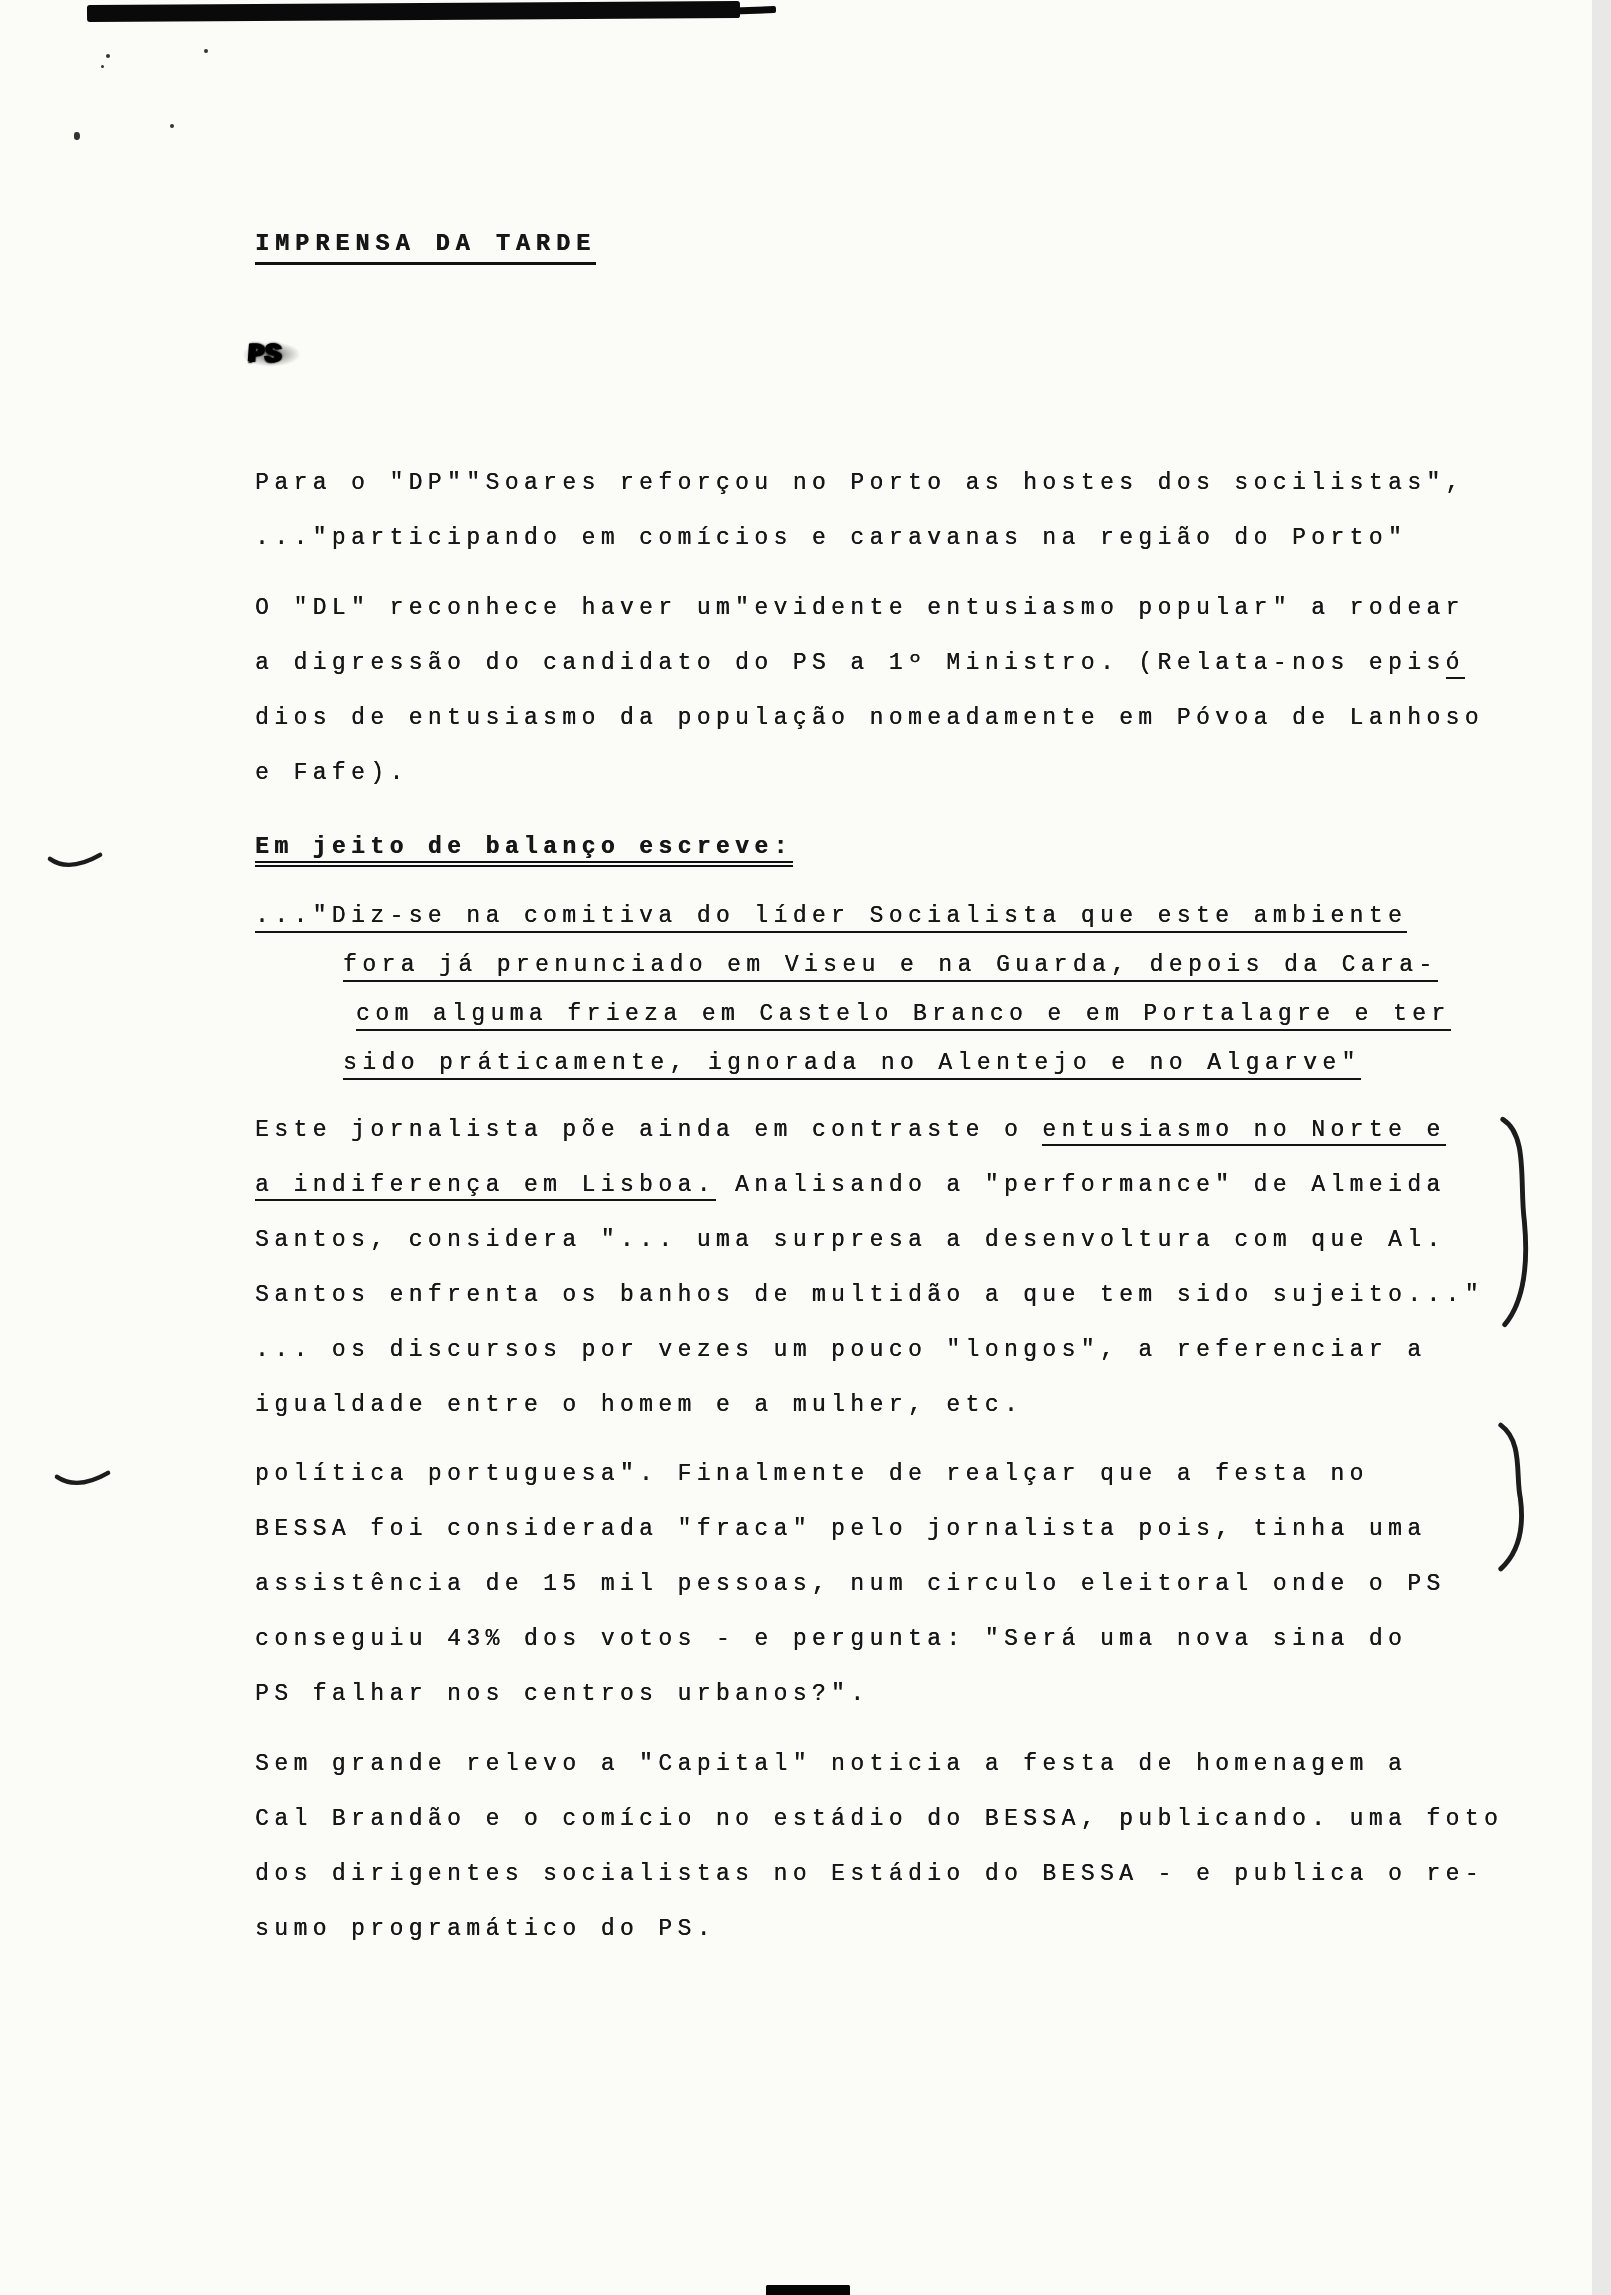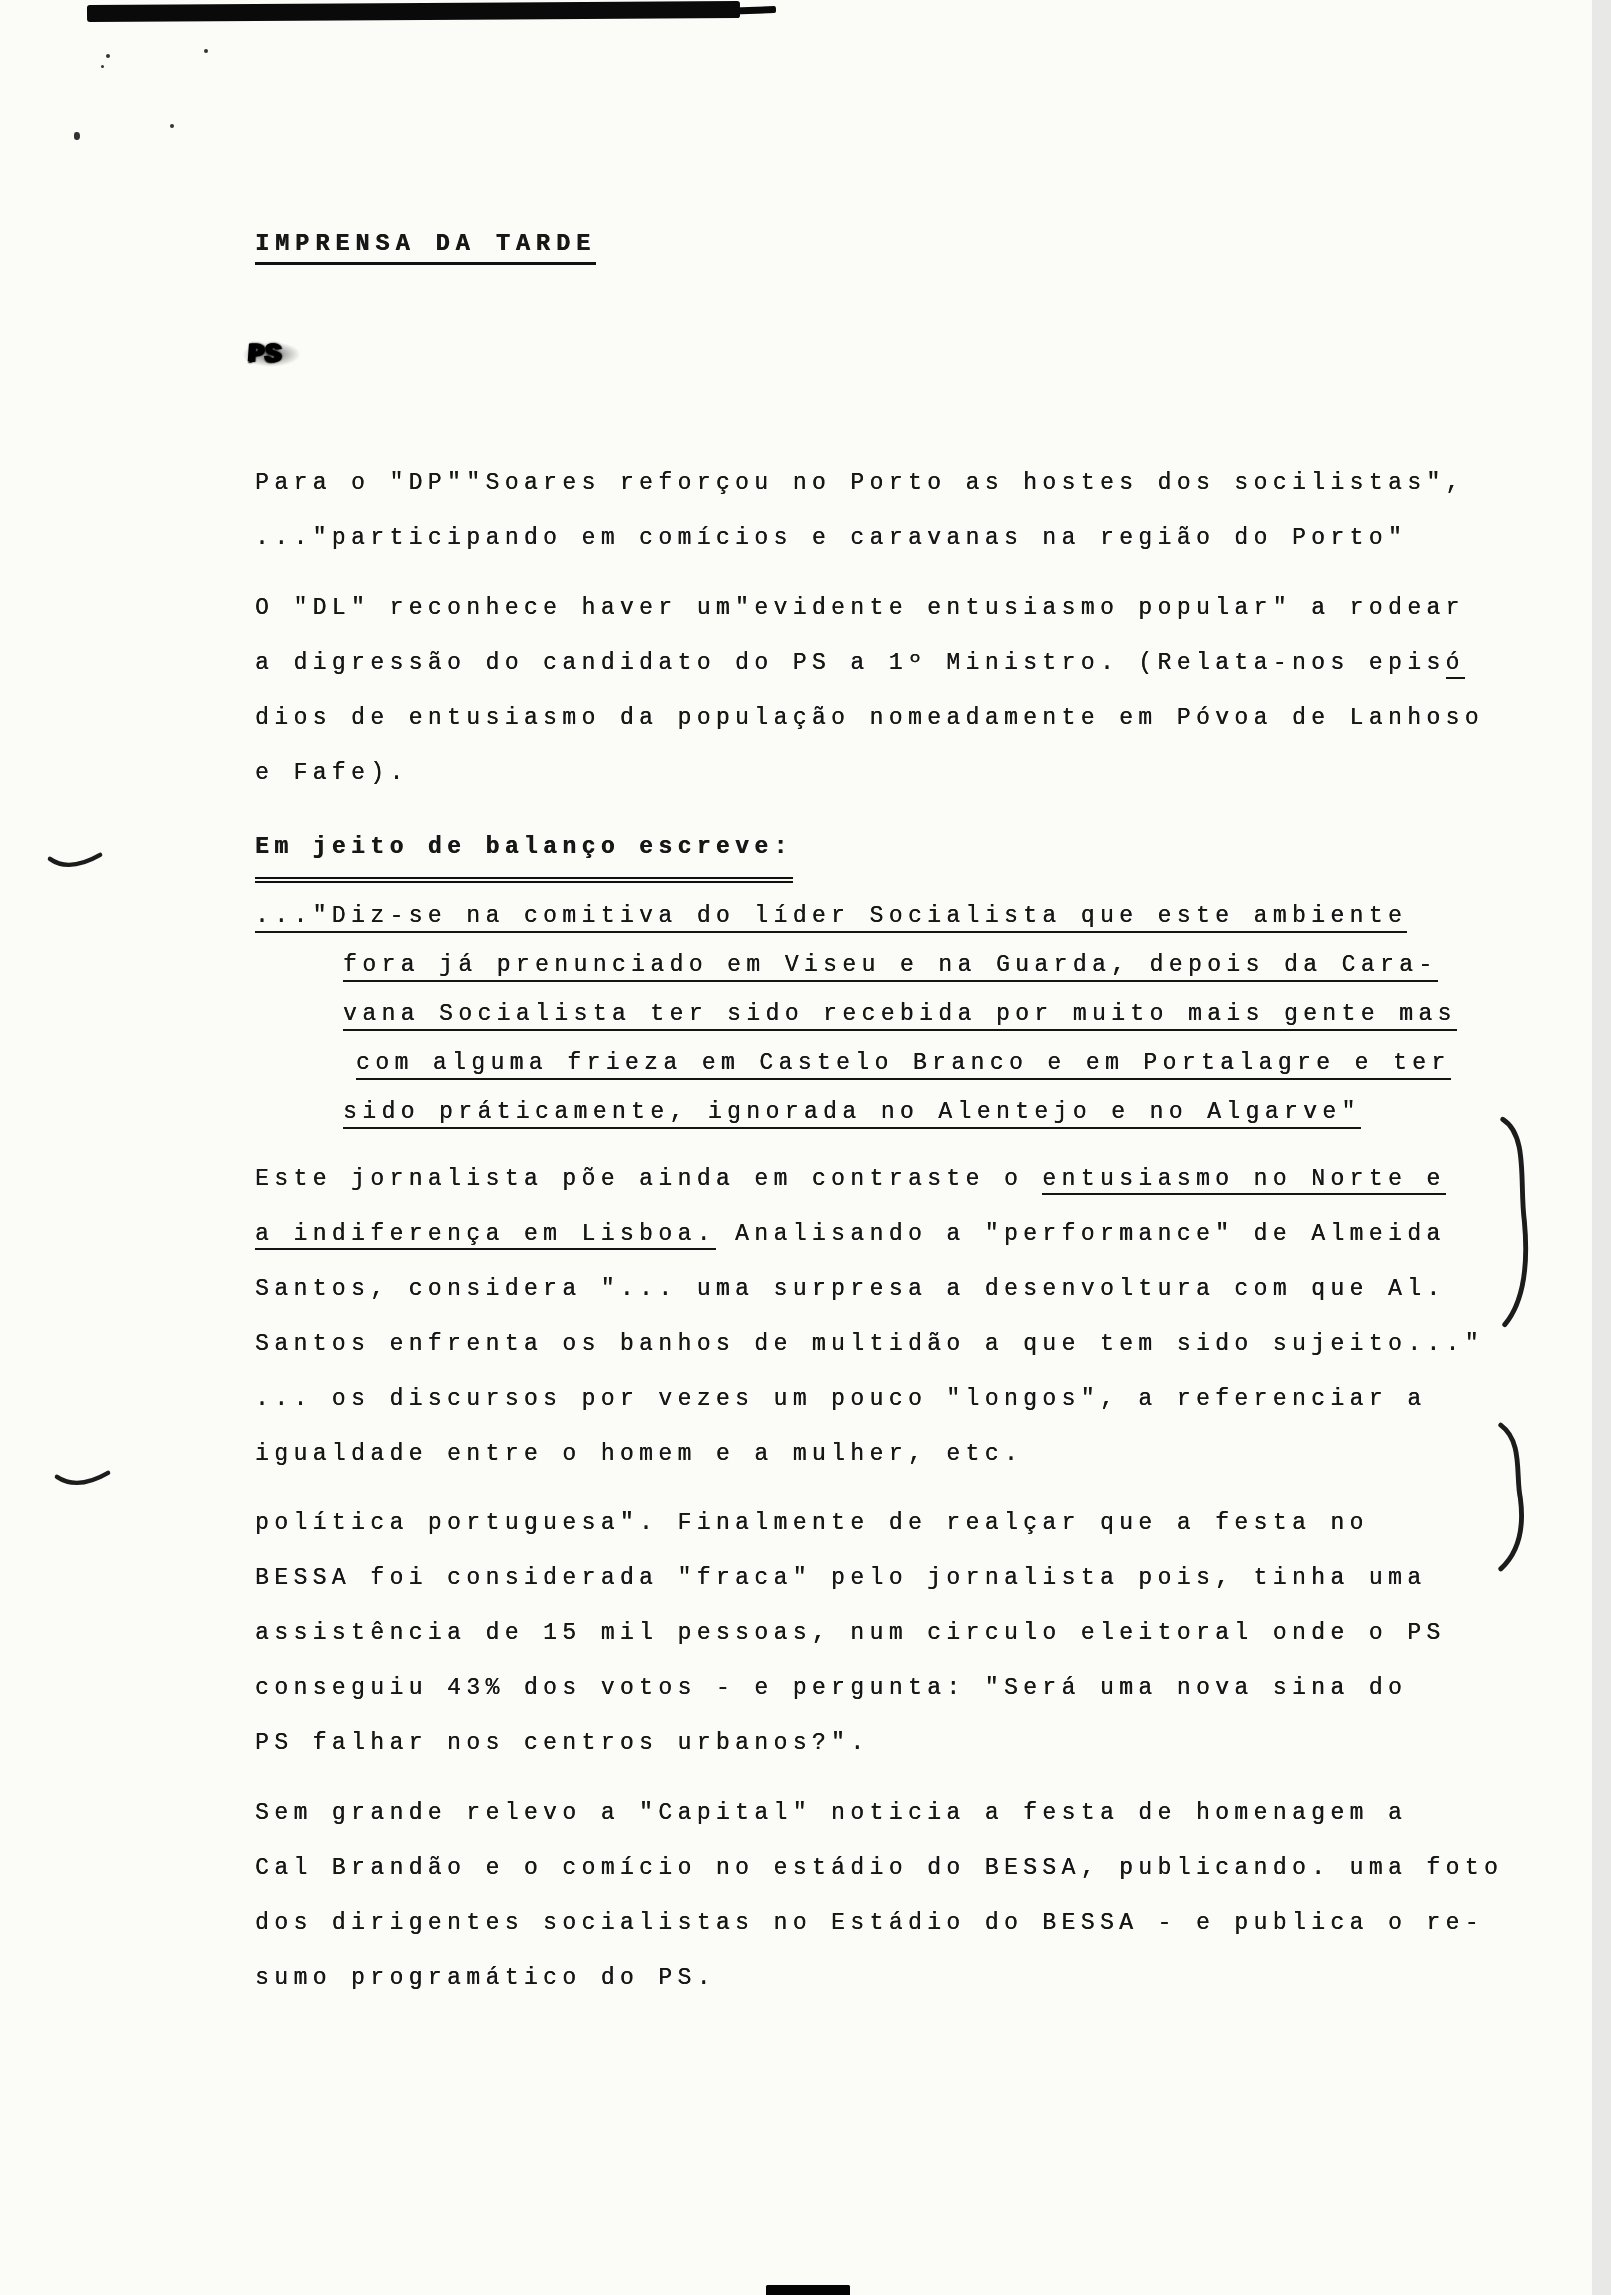--- a/index.html
+++ b/index.html
@@ -35,21 +35,21 @@
   }
   .stamp::before{
     content:"";position:absolute;left:-5.9px;top:2.9px;width:59px;height:25.5px;
     background:radial-gradient(ellipse at center,rgba(0,0,0,0.55),rgba(0,0,0,0) 70%);
   }
   .body-block{position:absolute;left:255px;top:456px;}
   .heading-line{margin:17.7px 0 14.7px 0;line-height:59px;white-space:nowrap;}
   .heading-line span{
     font-weight:bold;
     border-bottom:6.9px double #0f0f0f;
-    padding-bottom:17px;
+    padding-bottom:1px;
     text-shadow:0.5px 0 0 currentColor;
   }
   .scan-bar{
     position:absolute;left:87px;top:2.9px;width:653px;height:16.7px;
     background:#0a0a0a;border-radius:2.9px;transform:rotate(-0.35deg);
   }
   .scan-bar-tail{
     position:absolute;left:717px;top:6.9px;width:59px;height:6.9px;
     background:#0a0a0a;transform:rotate(-2deg);border-radius:2px;
   }
@@ -105,21 +105,20 @@
       <div class="line">e Fafe).</div>
     </div>
 
     <div class="heading-line">
       <span>Em jeito de balanço escreve:</span>
     </div>
 
     <div class="para quote">
       <div class="line"><span class="u">..."Diz-se na comitiva do líder Socialista que este ambiente</span></div>
       <div class="line indent"><span class="u">fora já prenunciado em Viseu e na Guarda, depois da Cara-</span></div>
-      <div class="line indent"><span class="u">vana Socialista ter sido recebida por muito mais gente mas</span></div>
       <div class="line indent" style="margin-left:101px;"><span class="u">com alguma frieza em Castelo Branco e em Portalagre e ter</span></div>
       <div class="line indent"><span class="u">sido práticamente, ignorada no Alentejo e no Algarve"</span></div>
     </div>
 
     <div class="para">
       <div class="line"><span>Este jornalista põe ainda em contraste o </span><span class="u">entusiasmo no Norte e</span></div>
       <div class="line"><span class="u">a indiferença em Lisboa.</span><span> Analisando a "performance" de Almeida</span></div>
       <div class="line">Santos, considera "... uma surpresa a desenvoltura com que Al.</div>
       <div class="line">Santos enfrenta os banhos de multidão a que tem sido sujeito..."</div>
       <div class="line">... os discursos por vezes um pouco "longos", a referenciar a</div>

